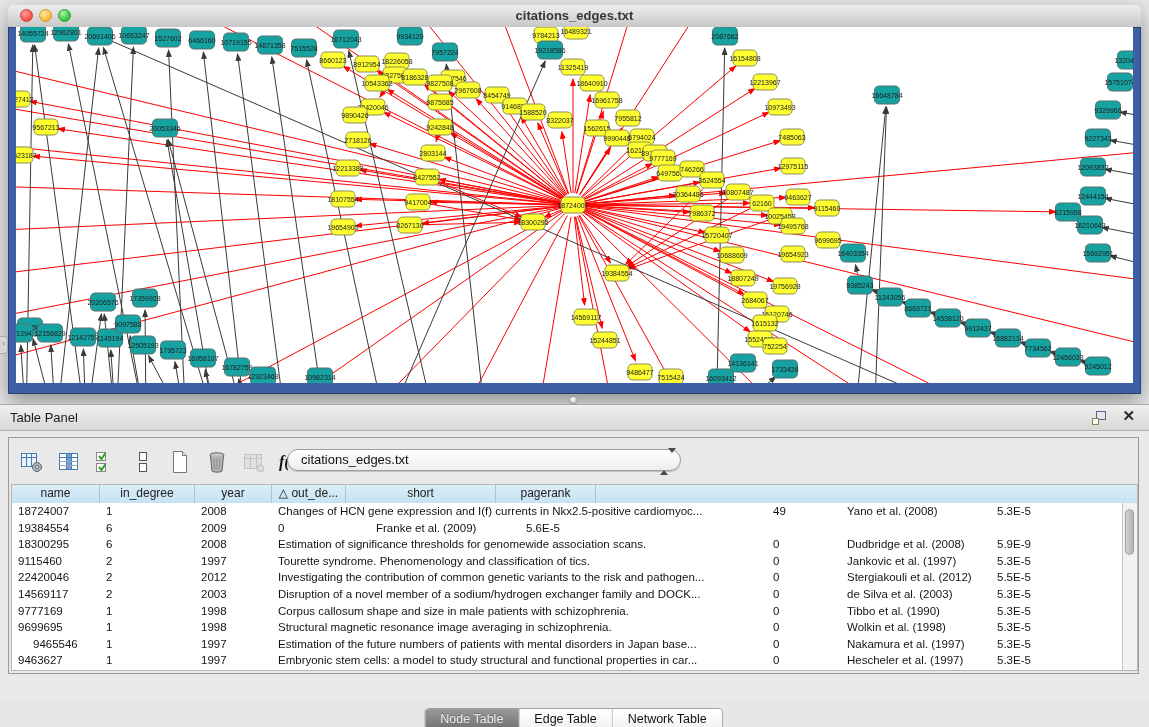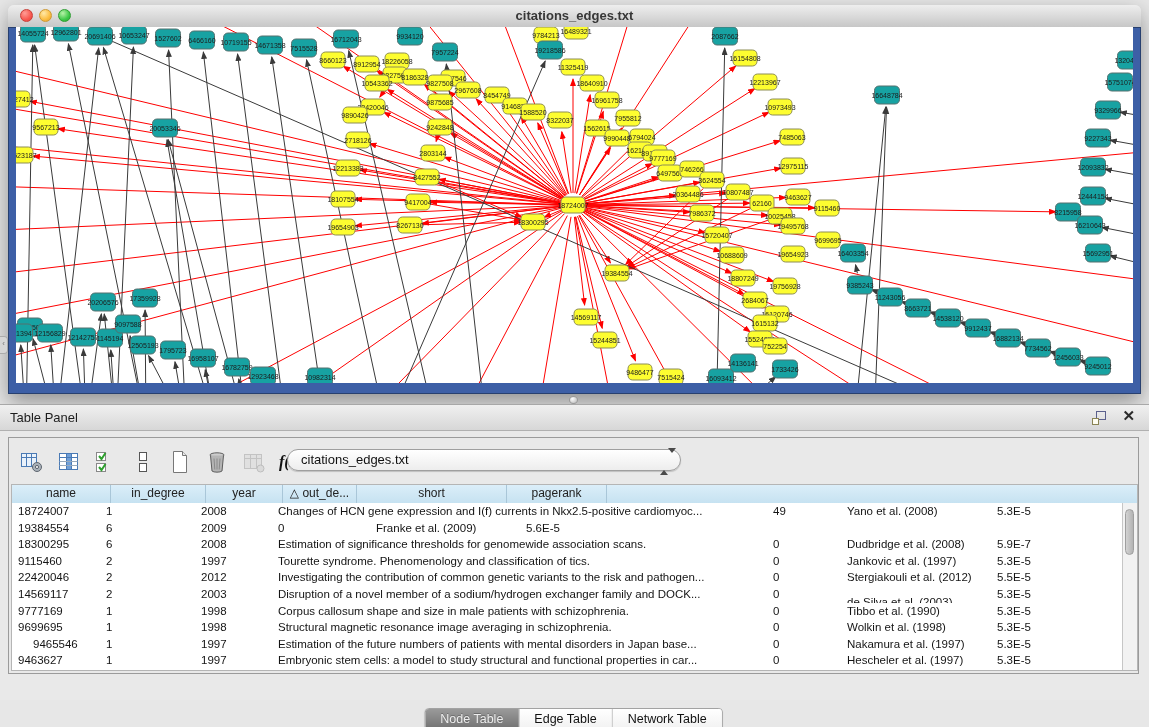--- a/index.html
+++ b/index.html
@@ -827,21 +827,21 @@
             <i class="fx">f(x)</i>
           </span>
         </div>
       <div id="dd">
         <span class="dd-label">citations_edges.txt</span>
         <span class="dd-arrows"><span class="up"></span><span class="dn"></span></span>
       </div>
 
       <div id="tbl">
         <div id="thead">
-            <div class="th" style="width: 99px;">name</div>
+            <div class="th" style="width: 88px;">name</div>
             <div class="th" style="width: 95px;">in_degree</div>
             <div class="th" style="width: 77px;">year</div>
             <div class="th" style="width: 74px;">△ out_de...</div>
             <div class="th" style="width: 150px;">short</div>
             <div class="th" style="width: 100px;">pagerank</div>
           </div>
         <div id="tbody">
             <div class="trow">
               <div class="td" style="width: 88px;">18724007</div>
               <div class="td" style="width: 95px;">1</div>
@@ -859,21 +859,21 @@
               <div class="td" style="width: 150px; margin-left: 24px;">Franke et al. (2009)</div>
               <div class="td" style="width: 100px;">5.6E-5</div>
             </div>
             <div class="trow">
               <div class="td" style="width: 88px;">18300295</div>
               <div class="td" style="width: 95px;">6</div>
               <div class="td" style="width: 77px;">2008</div>
               <div class="td" style="width: 495px;">Estimation of significance thresholds for genomewide association scans.</div>
               <div class="td" style="width: 74px;">0</div>
               <div class="td" style="width: 150px;">Dudbridge et al. (2008)</div>
-              <div class="td" style="width: 100px;">5.9E-7</div>
+              <div class="td" style="width: 100px;">5.9E-9</div>
             </div>
             <div class="trow">
               <div class="td" style="width: 88px;">9115460</div>
               <div class="td" style="width: 95px;">2</div>
               <div class="td" style="width: 77px;">1997</div>
               <div class="td" style="width: 495px;">Tourette syndrome. Phenomenology and classification of tics.</div>
               <div class="td" style="width: 74px;">0</div>
               <div class="td" style="width: 150px;">Jankovic et al. (1997)</div>
               <div class="td" style="width: 100px;">5.3E-5</div>
             </div>
@@ -885,21 +885,21 @@
               <div class="td" style="width: 74px;">0</div>
               <div class="td" style="width: 150px;">Stergiakouli et al. (2012)</div>
               <div class="td" style="width: 100px;">5.5E-5</div>
             </div>
             <div class="trow">
               <div class="td" style="width: 88px;">14569117</div>
               <div class="td" style="width: 95px;">2</div>
               <div class="td" style="width: 77px;">2003</div>
               <div class="td" style="width: 495px;">Disruption of a novel member of a sodium/hydrogen exchanger family and DOCK...</div>
               <div class="td" style="width: 74px;">0</div>
-              <div class="td" style="width: 150px; margin-top: 8px;">de Silva et al. (2003)</div>
+              <div class="td" style="width: 150px;">de Silva et al. (2003)</div>
               <div class="td" style="width: 100px;">5.3E-5</div>
             </div>
             <div class="trow">
               <div class="td" style="width: 88px;">9777169</div>
               <div class="td" style="width: 95px;">1</div>
               <div class="td" style="width: 77px;">1998</div>
               <div class="td" style="width: 495px;">Corpus callosum shape and size in male patients with schizophrenia.</div>
               <div class="td" style="width: 74px;">0</div>
               <div class="td" style="width: 150px;">Tibbo et al. (1990)</div>
               <div class="td" style="width: 100px;">5.3E-5</div>

